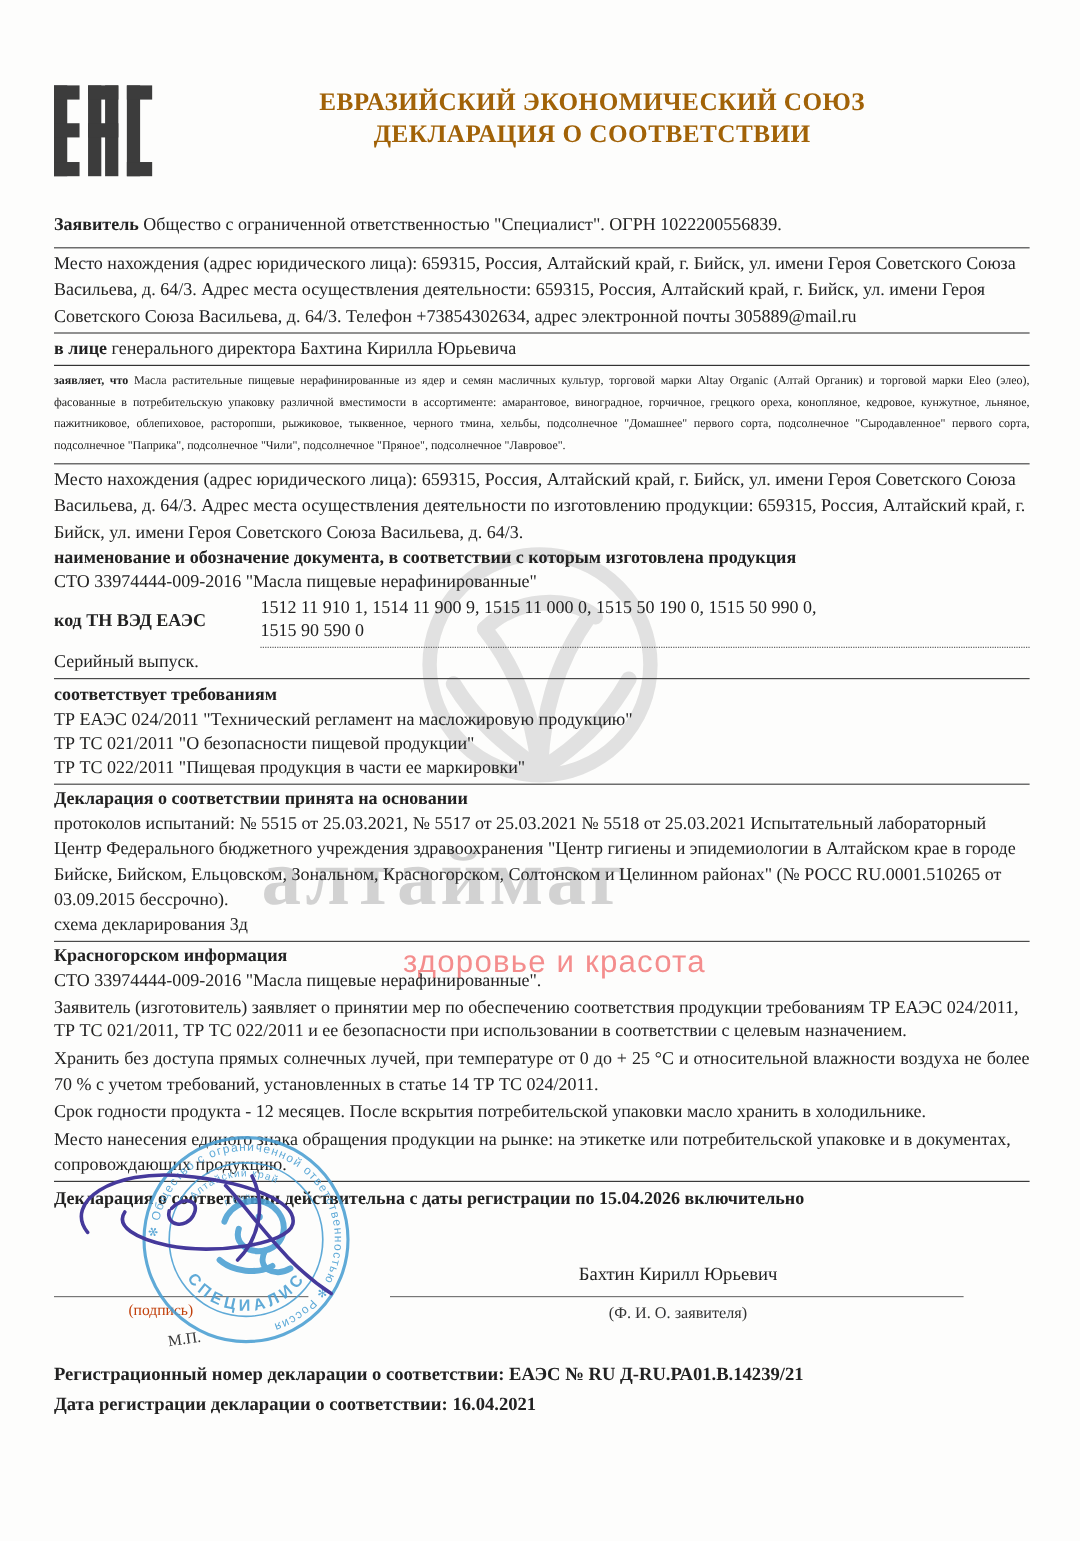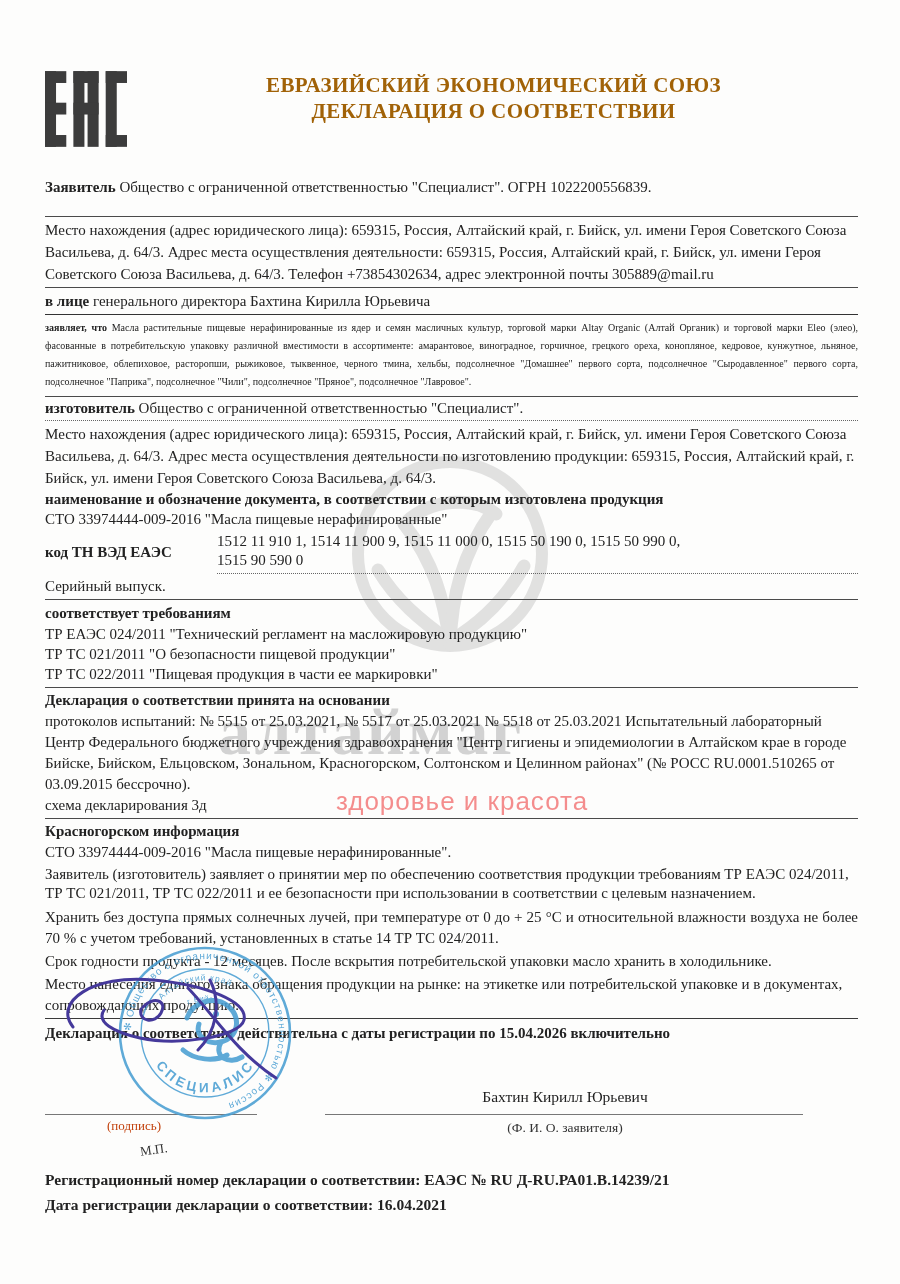--- a/index.html
+++ b/index.html
@@ -16,21 +16,21 @@
   .row.dot{border-bottom-style:dotted;border-bottom-color:#666;}
   .row.thick{border-bottom-width:1.5px;border-bottom-color:#333;}
   .b{font-weight:bold;}
   .fs{font-size:15px;}
   .just{text-align:justify;}
   .lh22{line-height:22px;}
   .lh21{line-height:21px;}
   .lh19{line-height:19px;}
   .lh18{line-height:18px;}
   .pt2{padding-top:2px;} .pt4{padding-top:4px;} .pb2{padding-bottom:2px;} .pb4{padding-bottom:4px;}
-  .applicant-row{margin-top:16px;padding-bottom:18px;font-size:15px;line-height:22px;}
+  .applicant-row{margin-top:16px;padding-bottom:7px;font-size:15px;line-height:22px;}
   .decl-block{font-size:10px;line-height:18px;padding:4px 0 5px;}
   .tnved{display:flex;padding-top:3px;}
   .tnved .lbl{flex:0 0 172px;font-weight:bold;font-size:15px;padding-top:12px;}
   .tnved .codes{flex:1;font-size:15px;line-height:19px;border-bottom:1px dotted #666;padding-bottom:3px;}
   .para{margin:0;}
   
   .sig-zone{position:relative;height:120px;}
   .sig-line-left{position:absolute;left:0;top:70px;width:212px;border-top:1px solid #777;}
   .sig-podpis{position:absolute;left:62px;top:74px;font-size:13px;color:#c2410c;}
   .sig-mp{position:absolute;left:95px;top:98px;font-size:13px;color:#333;transform:rotate(-8deg);}
@@ -109,24 +109,20 @@
     <div class="row thick fs lh22 pt2 pb2">
       <span class="b">в лице</span>
       <span>генерального директора Бахтина Кирилла Юрьевича</span>
     </div>
 
     <div class="row decl-block just">
       <span class="b">заявляет, что</span>
       <span>Масла растительные пищевые нерафинированные из ядер и семян масличных культур, торговой марки Altay Organic (Алтай Органик) и торговой марки Eleo (элео),  фасованные в потребительскую упаковку различной вместимости в ассортименте: амарантовое, виноградное, горчичное, грецкого ореха, конопляное, кедровое, кунжутное, льняное, пажитниковое, облепиховое, расторопши, рыжиковое, тыквенное, черного тмина, хельбы, подсолнечное "Домашнее" первого сорта, подсолнечное  "Сыродавленное" первого сорта, подсолнечное "Паприка", подсолнечное "Чили", подсолнечное "Пряное", подсолнечное "Лавровое".</span>
     </div>
 
-    <div class="row dot fs lh19 pt2 pb2">
-      <span class="b">изготовитель</span>
-      <span>Общество с ограниченной ответственностью "Специалист".</span>
-    </div>
 
     <div class="noline fs lh22 pt2"> Место нахождения (адрес юридического лица): 659315, Россия, Алтайский край, г. Бийск, ул. имени Героя Советского Союза Васильева, д. 64/3. Адрес места осуществления деятельности по изготовлению продукции: 659315, Россия, Алтайский край, г. Бийск, ул. имени Героя Советского Союза Васильева, д. 64/3.</div>
 
     <div class="noline fs b lh21">наименование и обозначение документа, в соответствии с которым изготовлена продукция</div>
     <div class="noline fs lh19">СТО 33974444-009-2016 "Масла пищевые нерафинированные"</div>
 
     <div class="tnved">
       <div class="lbl">код ТН ВЭД ЕАЭС</div>
       <div class="codes">
         <div>1512 11 910 1, 1514 11 900 9, 1515 11 000 0, 1515 50 190 0, 1515  50 990 0,</div>

